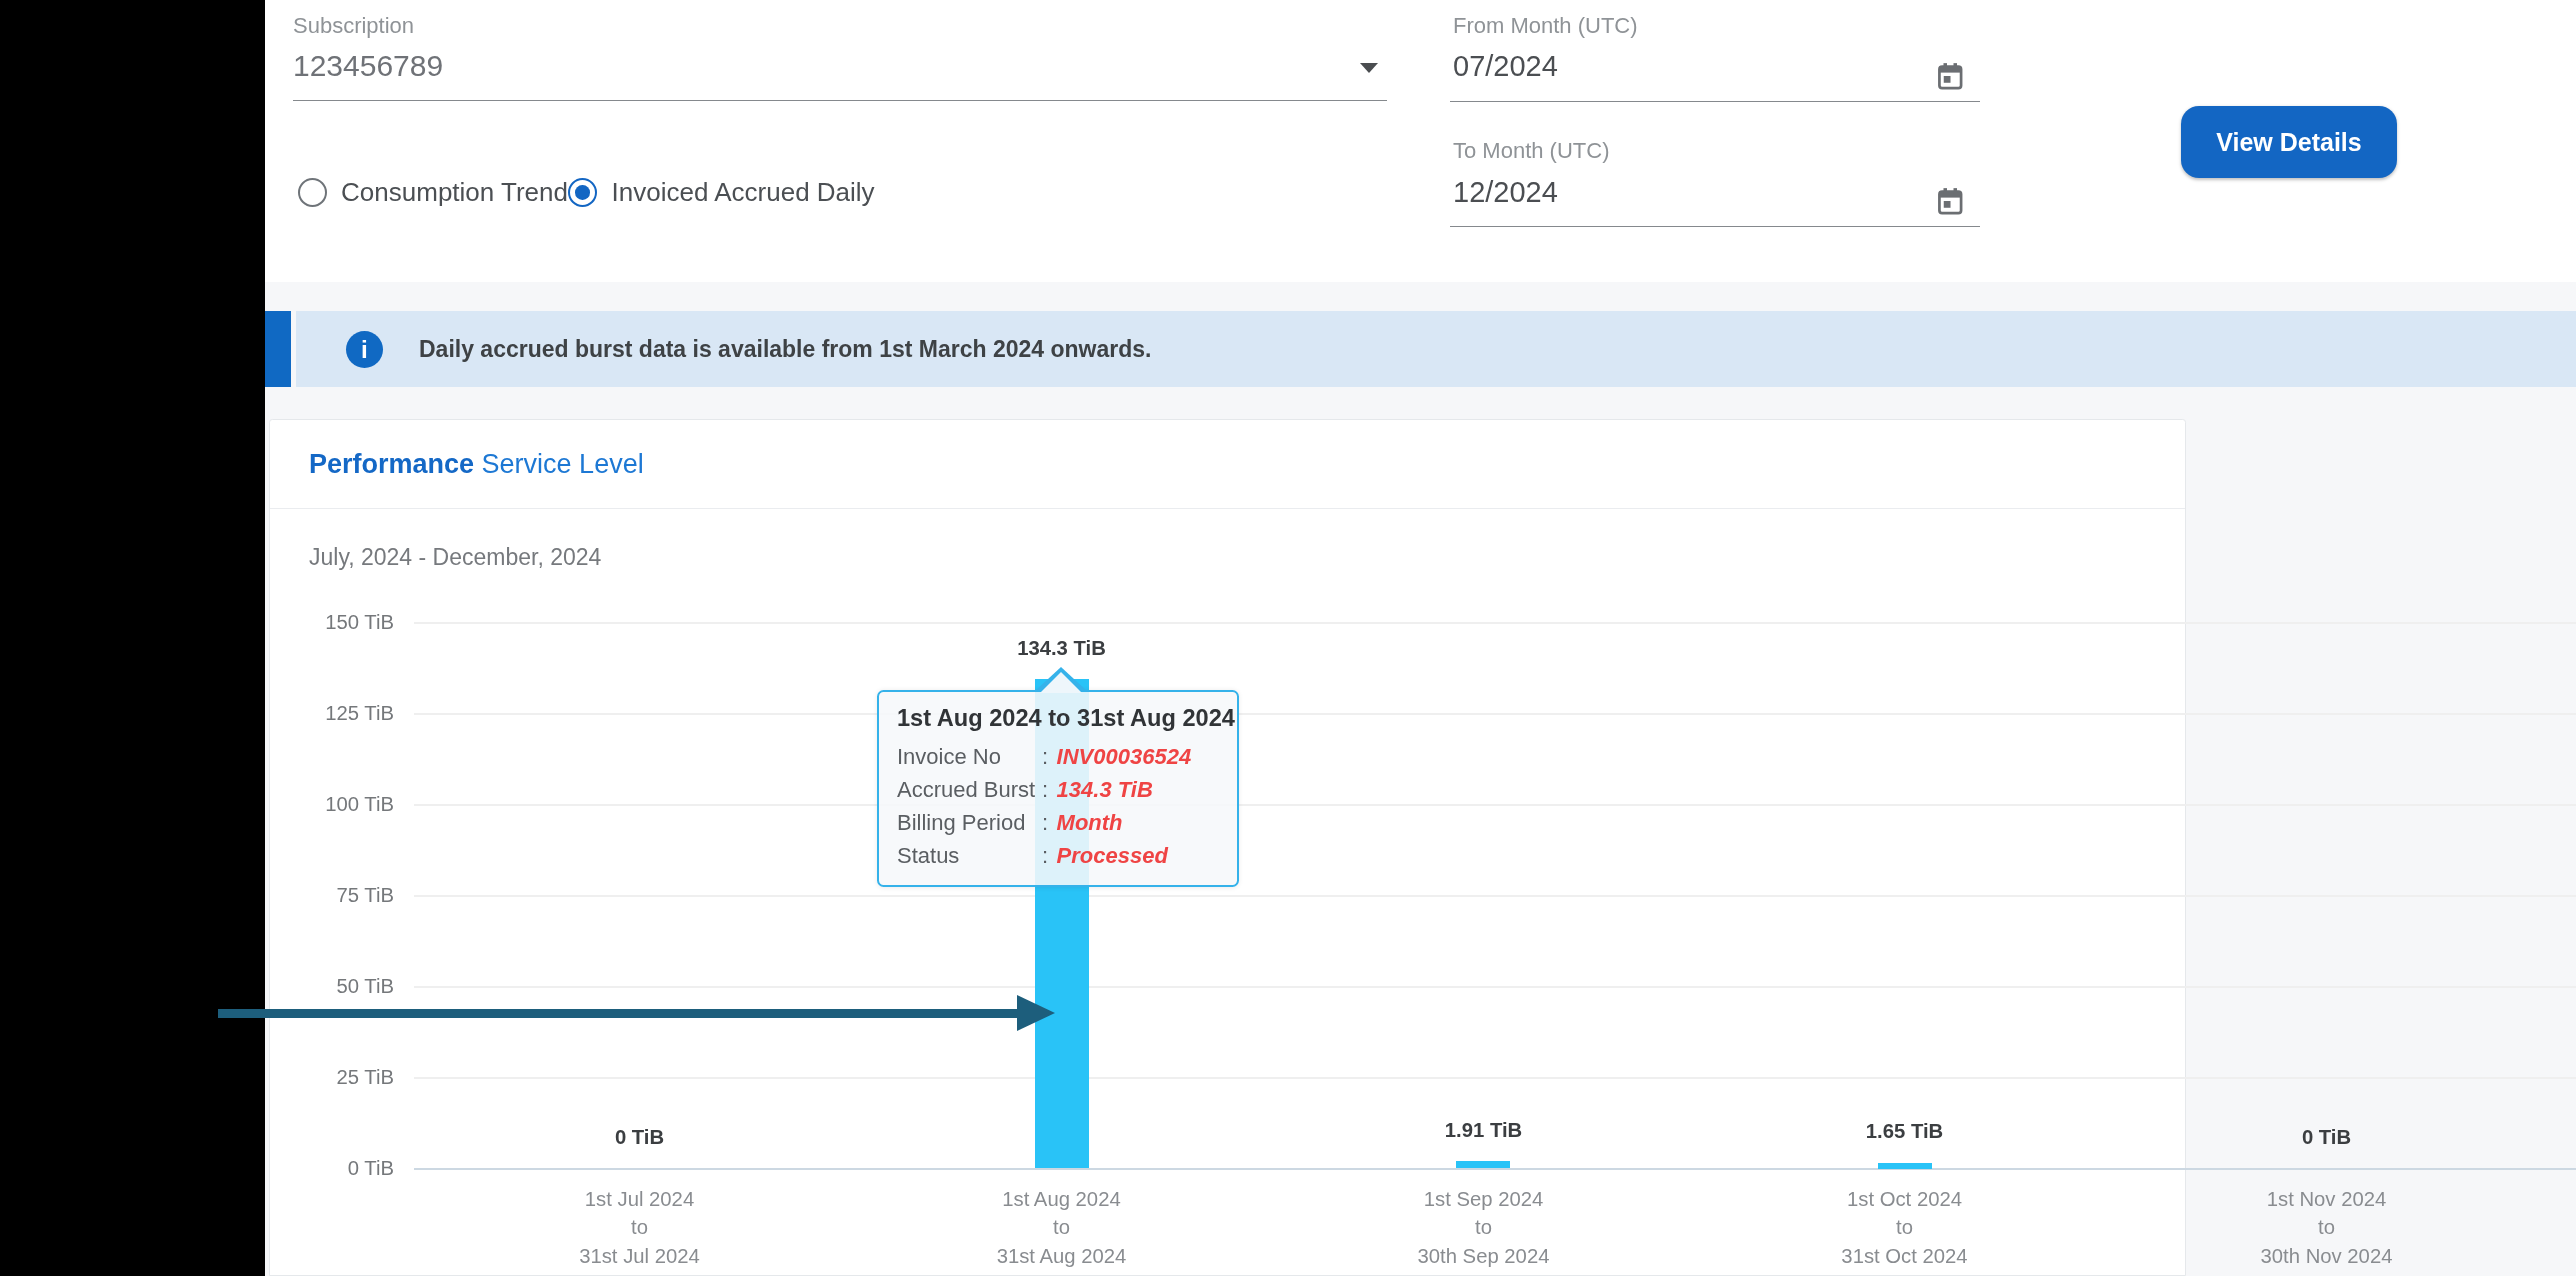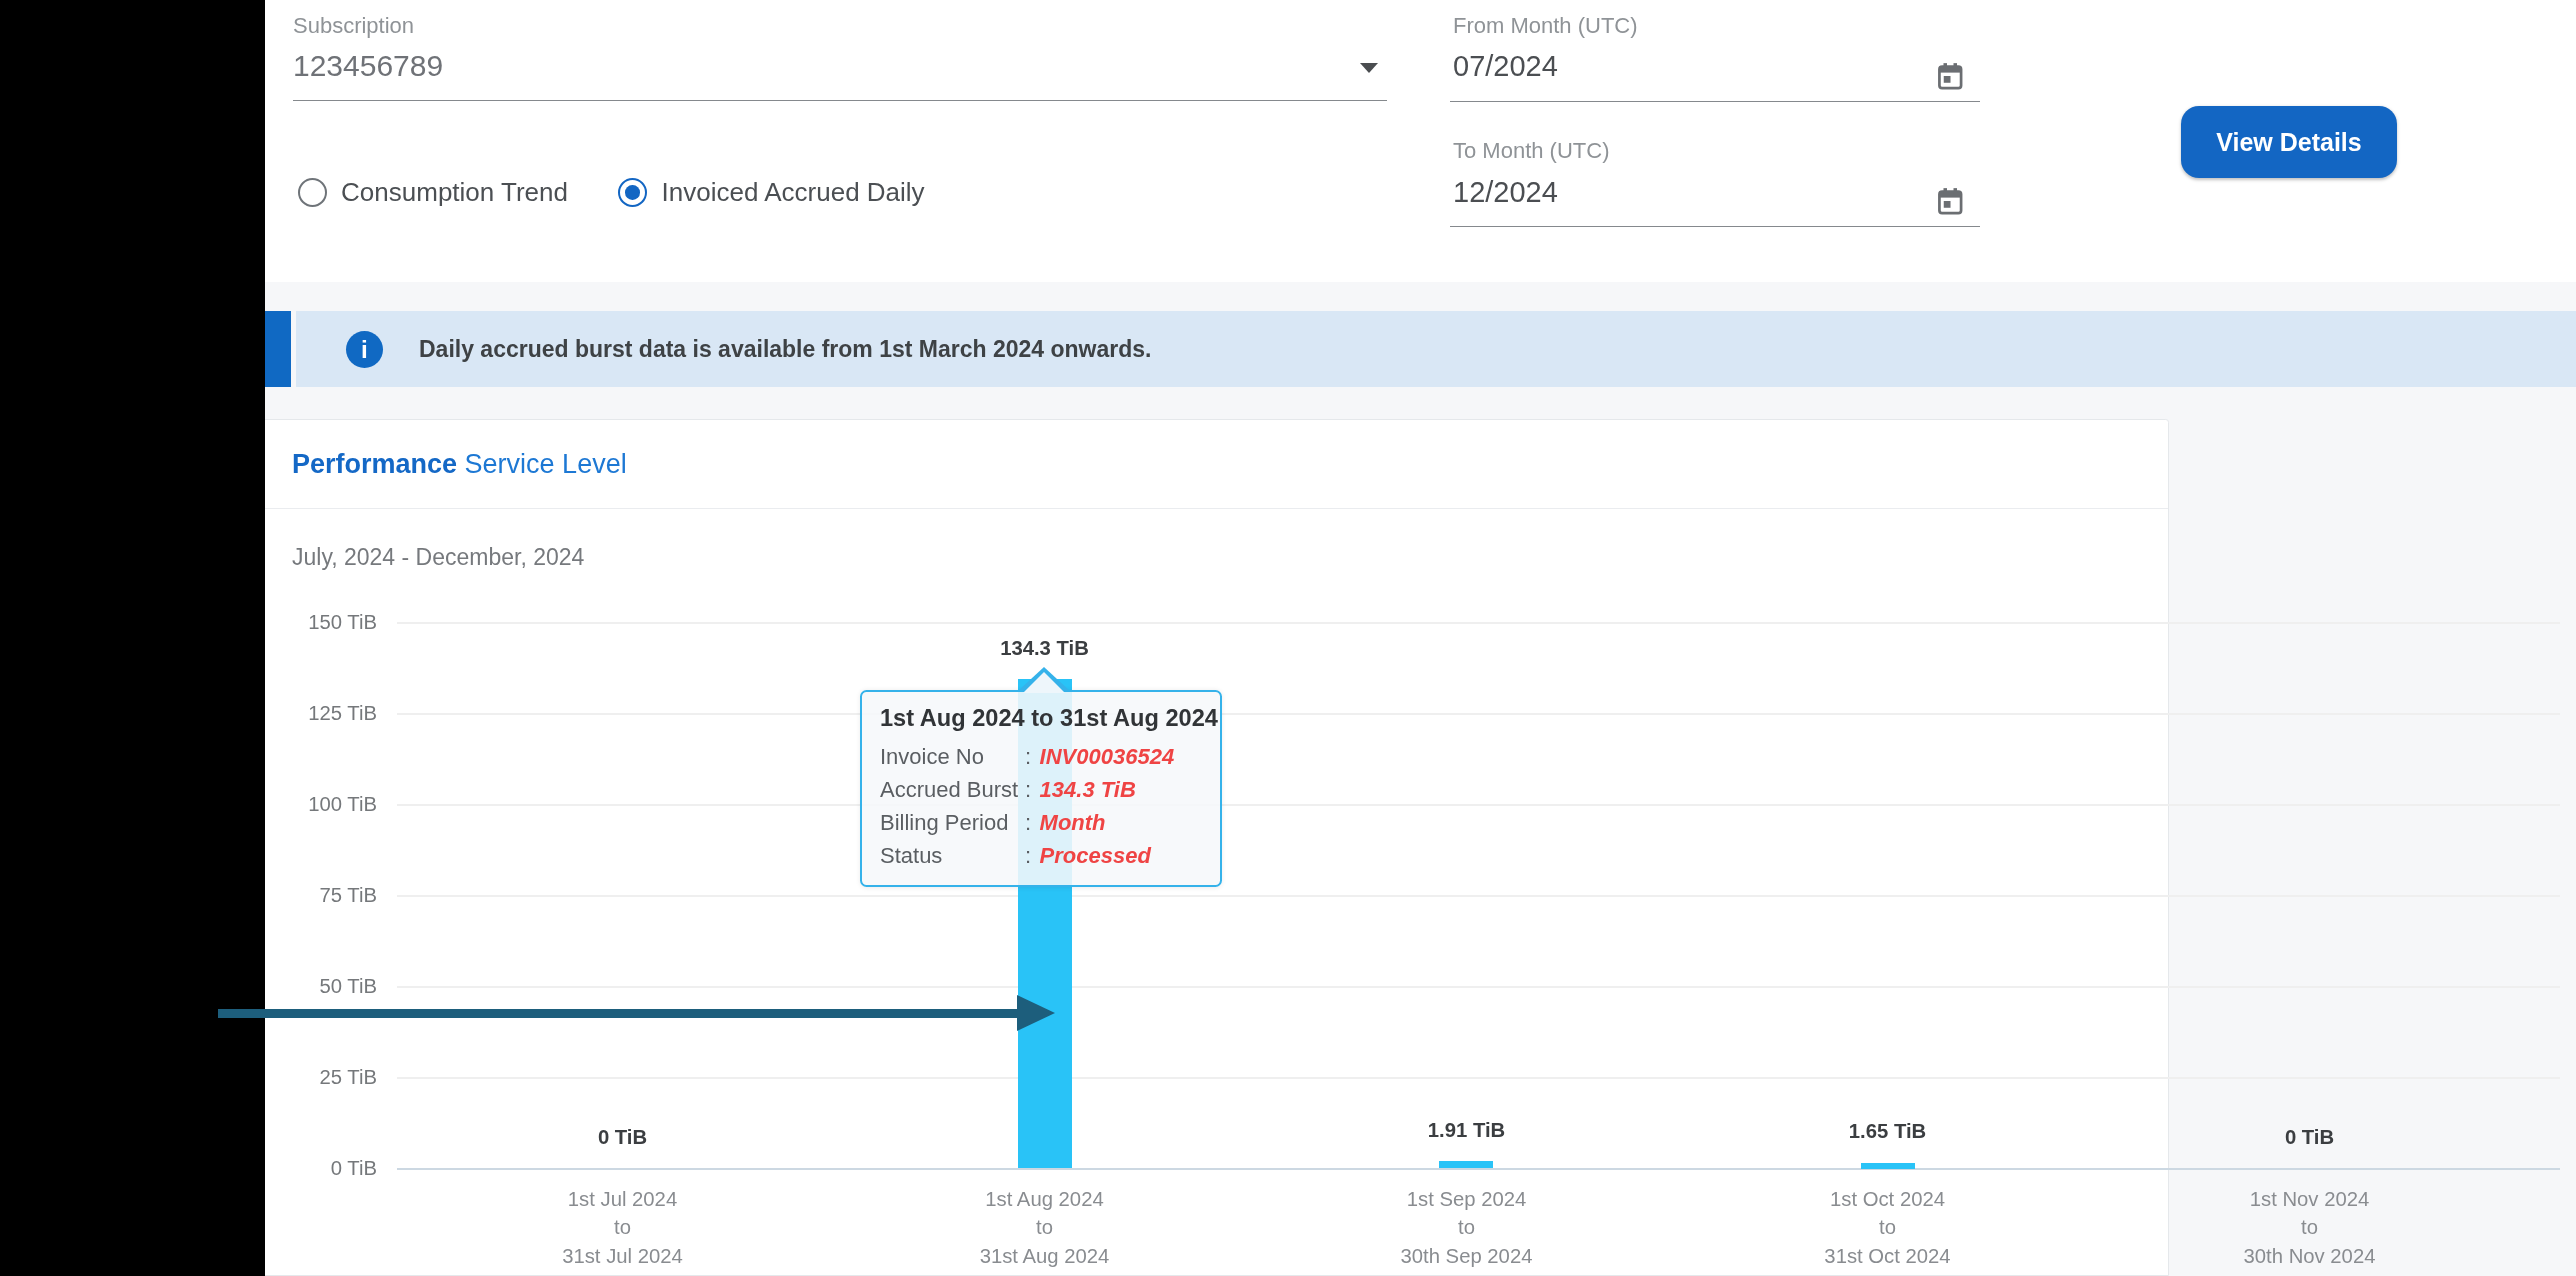--- a/index.html
+++ b/index.html
@@ -18,21 +18,21 @@
   
   .filter-card { left:265px; top:0; width:2311px; height:282px; background:#fff; z-index:1; }
   .field-label { font-size:22px; color:#8f9397; }
   .field-value { font-size:30px; color:#6f7277; }
   .field-value.dark { color:#4b4e52; font-size:29px; }
   .underline { border-bottom:1.6px solid #85898d; }
   .select-caret {
     width:0; height:0; border-left:9px solid transparent; border-right:9px solid transparent;
     border-top:10.6px solid #4a4d50;
   }
-  .radio-row { display:flex; align-items:center; gap:50px; }
+  .radio-row { display:flex; align-items:center; }
   .radio-item { display:flex; align-items:center; gap:14.6px; cursor:pointer; }
   .radio-circle {
     width:29px; height:29px; border-radius:50%; border:2.4px solid #6f7479;
     display:flex; align-items:center; justify-content:center; background:#fff;
   }
   .radio-item.selected .radio-circle { border-color:var(--blue); }
   .radio-dot { width:14.6px; height:14.6px; border-radius:50%; background:transparent; }
   .radio-item.selected .radio-dot { background:var(--blue); }
   .radio-label { font-size:26px; color:#4b4f53; }
   .btn-primary {
@@ -47,21 +47,21 @@
   .banner-body { left:296px; top:311px; width:2280px; height:76px; background:#d9e7f5; z-index:2;
                  display:flex; align-items:center; }
   .info-icon {
     width:37px; height:37px; border-radius:50%; background:var(--accent-blue);
     color:#fff; font-weight:bold; font-size:24.4px; line-height:37px; text-align:center;
     margin-left:50px; flex:0 0 auto;
   }
   .banner-text { margin-left:36px; font-size:23px; font-weight:600; color:#3e4245; }
 
   
-  .chart-card { left:252px; top:419px; width:1917px; height:857px; background:#fff;
+  .chart-card { left:269px; top:419px; width:1917px; height:857px; background:#fff;
                 border:0.8px solid #e5e8eb; border-radius:3.3px 3.3px 0 0; z-index:1; }
   .card-heading { position:absolute; left:39px; top:29px; font-size:27px; }
   .card-heading .bold { font-weight:bold; color:#1468c6; }
   .card-heading .rest { font-weight:normal; color:#1d78d4; }
   .heading-divider { position:absolute; left:0; top:88px; width:100%; height:0.8px; background:#eaecef; }
   .chart-subtitle { position:absolute; left:39px; top:124px; font-size:23px; color:#76797d; }
 
   
   #chart-layer { position:absolute; left:0; top:0; width:100%; height:100%; }
   .gridline { position:absolute; height:1.6px; background:#efefef; z-index:1; }

